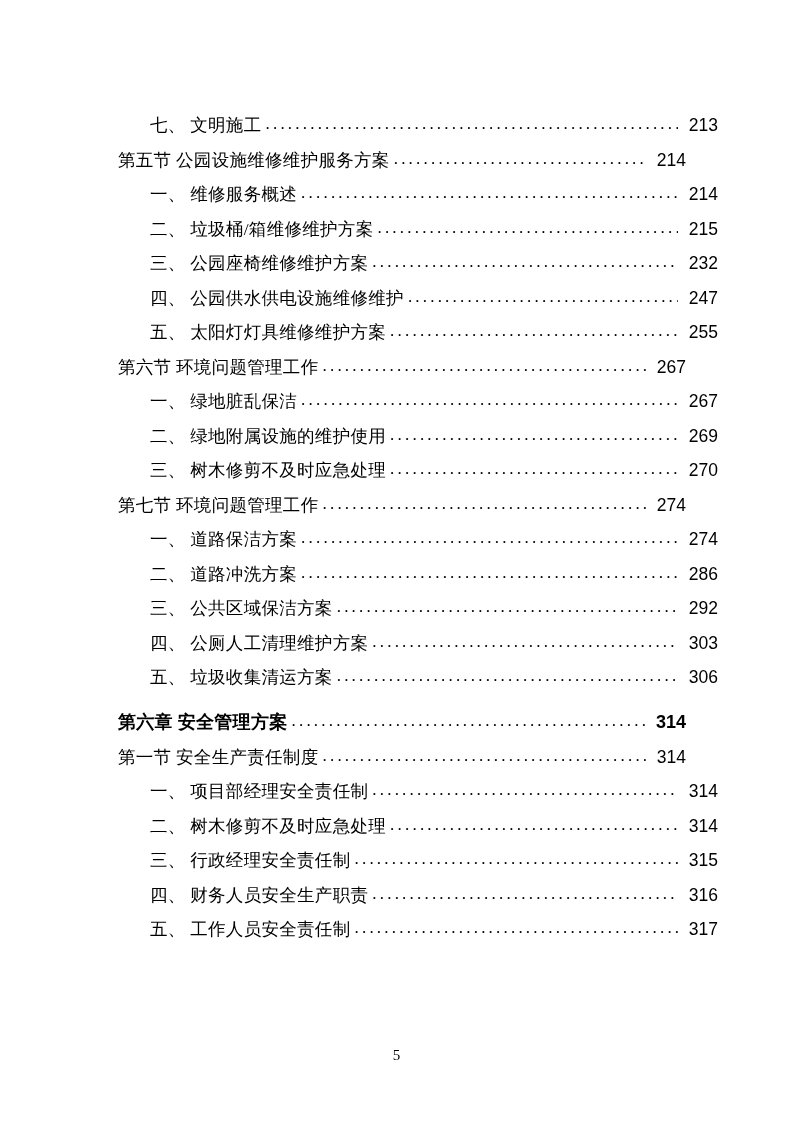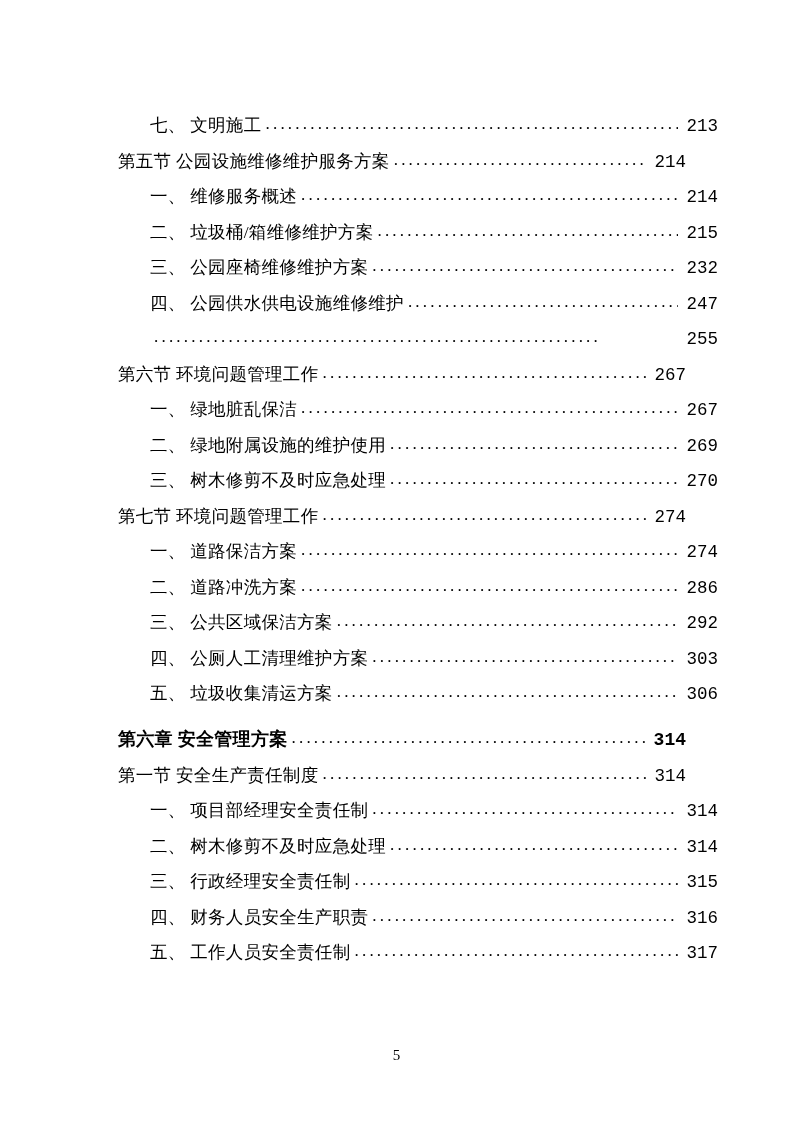--- a/index.html
+++ b/index.html
@@ -47,21 +47,21 @@
     position: relative;
     top: -2px;
     font-size: 17px;
     letter-spacing: 3.2px;
     color: #000;
   }
   .toc-entry .page-num {
     flex: 0 0 auto;
     text-align: right;
     min-width: 36px;
-    font-family: Liberation Mono, monospace;
+    font-family: Liberation Sans, sans-serif;
   }
 
   
   .lvl-section { padding-left: 0px; }      
   .lvl-item    { padding-left: 32px; }     
   .lvl-chapter { padding-left: 0px; justify-content: space-between; }      
 
   .lvl-chapter .label,
   .lvl-chapter .page-num {
     font-weight: bold;
@@ -113,20 +113,21 @@
         <span class="label">三、 公园座椅维修维护方案</span>
         <span class="dots">............................................................</span>
         <span class="page-num">232</span>
       </div>
       <div class="toc-entry lvl-item">
         <span class="label">四、 公园供水供电设施维修维护</span>
         <span class="dots">............................................................</span>
         <span class="page-num">247</span>
       </div>
       <div class="toc-entry lvl-item">
+        <span class="label">五、 太阳灯灯具维修维护方案</span>
         <span class="dots">............................................................</span>
         <span class="page-num">255</span>
       </div>
       <div class="toc-entry lvl-section">
         <span class="label">第六节 环境问题管理工作</span>
         <span class="dots">............................................................</span>
         <span class="page-num">267</span>
       </div>
       <div class="toc-entry lvl-item">
         <span class="label">一、 绿地脏乱保洁</span>

